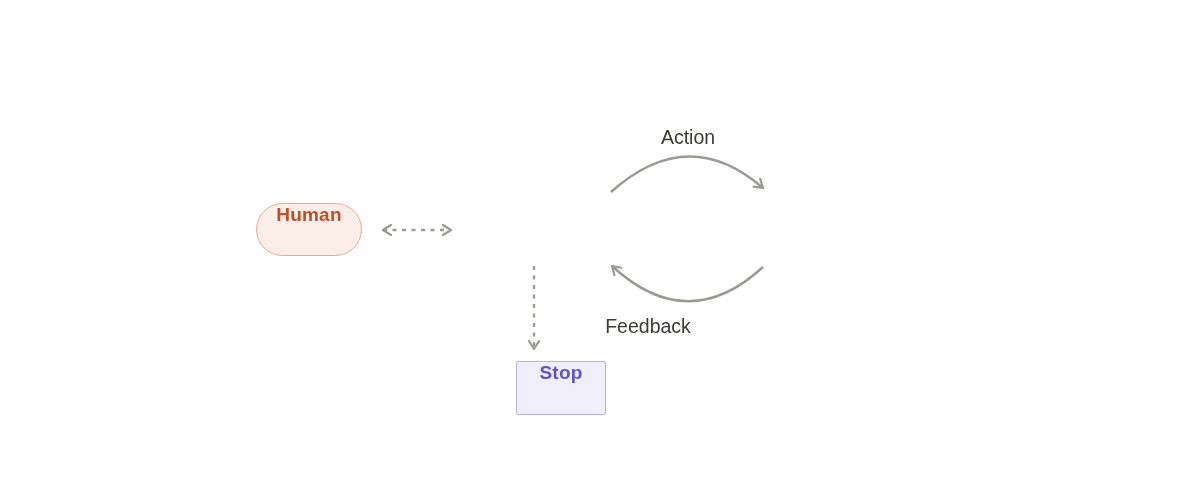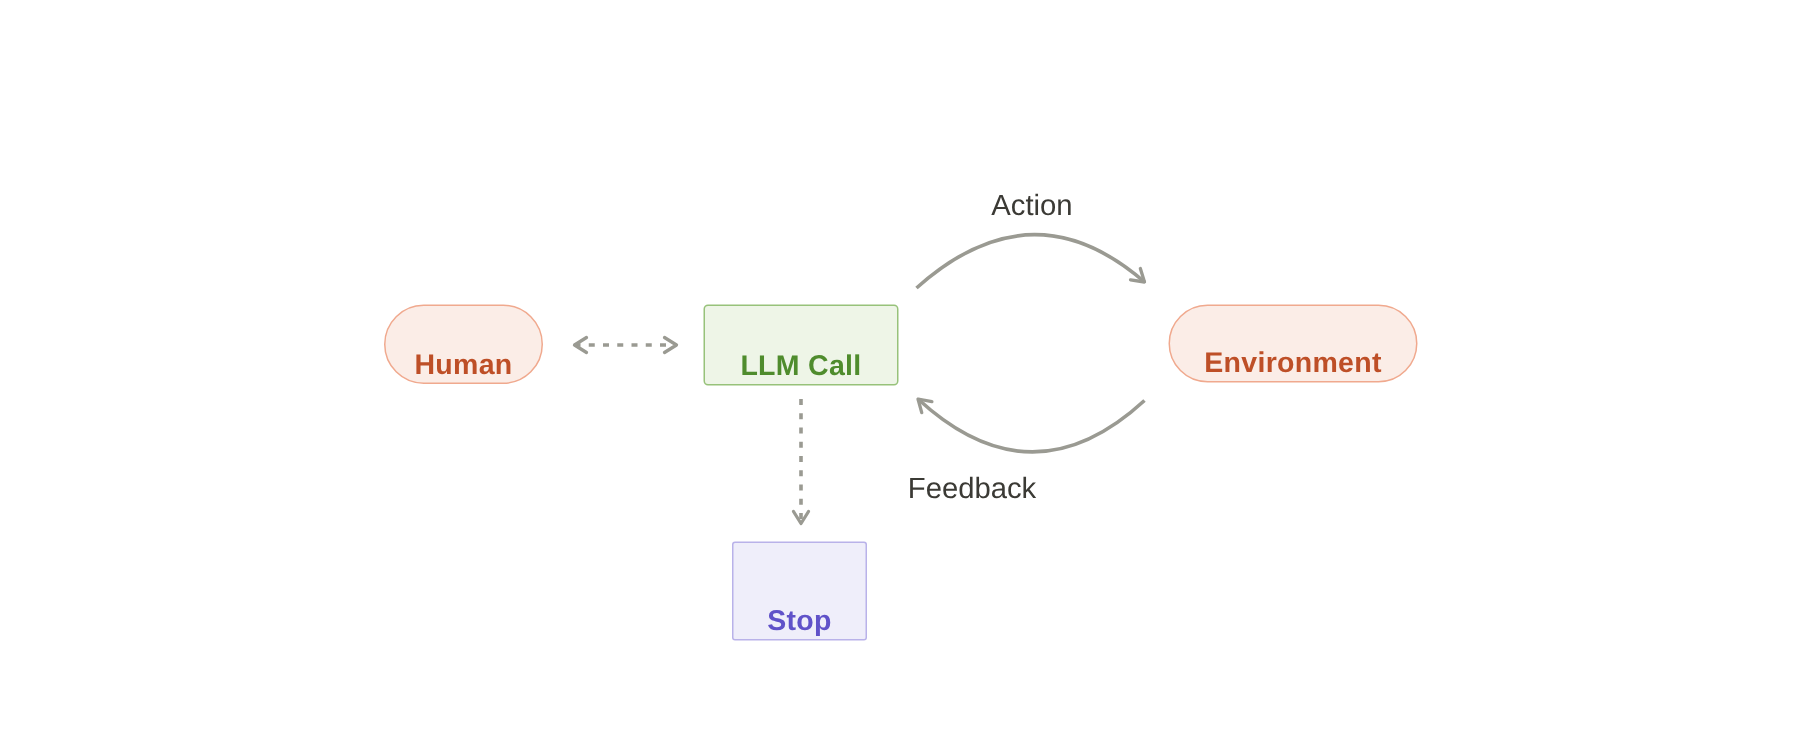--- a/index.html
+++ b/index.html
@@ -41,21 +41,21 @@
   .arc {
     stroke-width: 2.4;
   }
   .dashed {
     stroke-width: 2.4;
     stroke-dasharray: 4 5.5;
   }
   .node {
     position: absolute;
     display: flex;
-    align-items: flex-end;
+    align-items: flex-start;
     justify-content: center;
     font-weight: 700;
     font-size: 19px;
     letter-spacing: 0.2px;
   }
   .pill {
     background: var(--human-env-fill);
     border: 1.5px solid var(--human-env-border);
     border-radius: 999px;
     color: var(--human-env-text);
@@ -68,21 +68,21 @@
   }
   .rect-stop {
     background: var(--stop-fill);
     border: 1.5px solid var(--stop-border);
     border-radius: 2px;
     color: var(--stop-text);
   }
   .node-human       { left: 256px; top: 203px; width: 106px; height: 53px; }
   .node-llm-call    { left: 469px; top: 203px; width: 130px; height: 54px; }
   .node-environment { left: 779px; top: 203px; width: 166px; height: 52px; }
-  .node-stop        { left: 488px; top: 361px; width: 90px;  height: 66px; }
+  .node-stop        { left: 516px; top: 361px; width: 90px;  height: 54px; }
   .edge-label {
     position: absolute;
     color: var(--edge-label-text);
     font-size: 19.5px;
     font-weight: 400;
     text-align: center;
     transform: translateX(-50%);
     white-space: nowrap;
   }
   .label-action   { left: 688px; top: 126px; }
@@ -106,27 +106,21 @@
 
     <path d="M 383 230 L 451 230" class="arrow-stroke dashed" marker-start="url(#chevron)" marker-end="url(#chevron)"></path>
 
     <path d="M 534 266 L 534 349" class="arrow-stroke dashed" marker-end="url(#chevron)"></path>
   </svg>
 
   <div class="node pill node-human">
     <span>Human</span>
   </div>
 
-  <div class="node rect-llm node-llm-call">
-    <span>LLM Call</span>
-  </div>
 
-  <div class="node pill node-environment">
-    <span>Environment</span>
-  </div>
 
   <div class="node rect-stop node-stop">
     <span>Stop</span>
   </div>
 
   <div class="edge-label label-action">Action</div>
 
   <div class="edge-label label-feedback">Feedback</div>
 
 </div>

